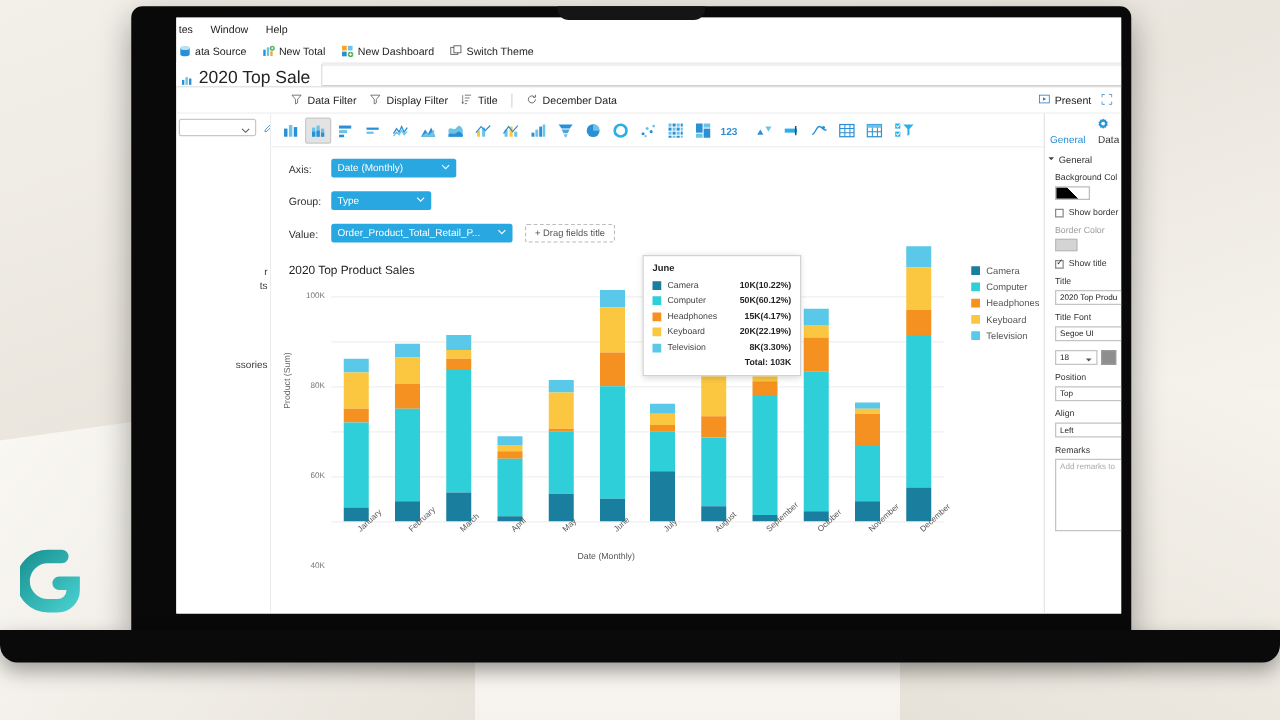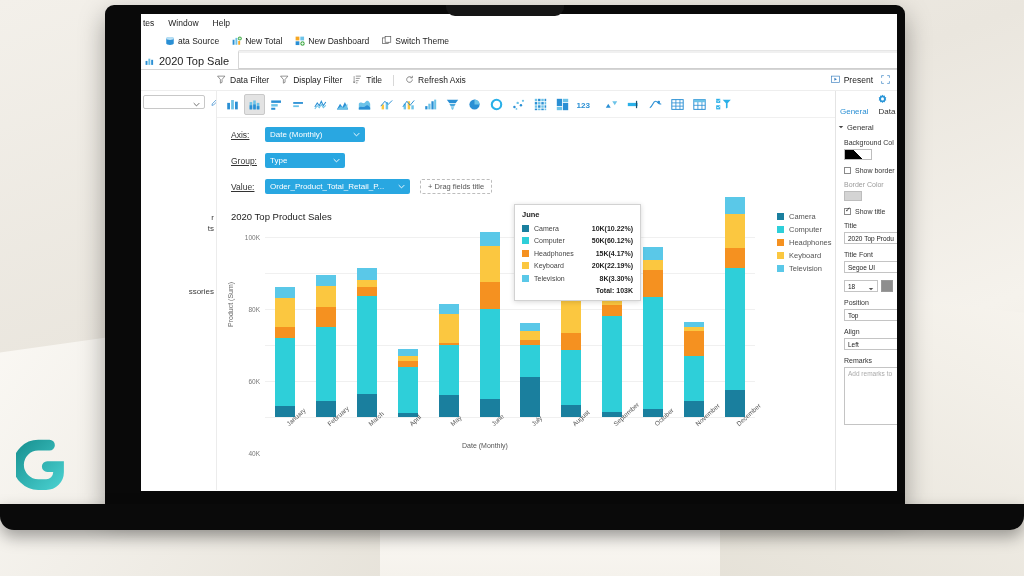--- a/index.html
+++ b/index.html
@@ -65,42 +65,41 @@
     letter-spacing: .2px;
   }
   .menubar {
     height: 17px; background: #fff; display: flex; align-items: center;
     gap: 14px; padding-left: 2px; font-size: 8.5px; color: #222;
   }
   .toolbar-main {
     height: 20px; background: #fff; display: flex; align-items: center;
     gap: 13px; padding-left: 2px; font-size: 8.5px; color: #1d1d1d;
     border-bottom: 1px solid #e6e6e6;
-    margin-left: 22px;
   }
   .tb-item { display: flex; align-items: center; gap: 3px; cursor: default; }
   .tb-ico { width: 10px; height: 10px; display: inline-block; flex: none; }
 
   .tabstrip {
     height: 19px; background: #f0f0f0; display: flex; align-items: flex-end;
     border-bottom: 1px solid #d6d6d6;
   }
   .tab {
     height: 19px; background: #fff; display: flex; align-items: center;
-    gap: 4px; padding: 0 9px 0 4px; font-size: 11px; color: #222;
+    gap: 4px; padding: 0 9px 0 4px; font-size: 14px; color: #222;
     border-right: 1px solid #d6d6d6; border-top: 2px solid #fff; margin-top: 26px;
   }
   .tab-rest { flex: 1; background: #fff; border-bottom: 1px solid #cfcfcf; height: 16px; align-self: flex-end; }
 
   
   .subtool {
     height: 21px; background: #fff; display: flex; align-items: center;
     font-size: 8.5px; color: #222; border-bottom: 1px solid #eee;
   }
-  .subtool .left { display: flex; align-items: center; gap: 11px; padding-left: 76px; }
+  .subtool .left { display: flex; align-items: center; gap: 11px; padding-left: 76px; margin-left: 16px; }
   .subtool .right { margin-left: auto; display: flex; align-items: center; gap: 8px; padding-right: 6px; }
   .sep { width: 1px; height: 11px; background: #d8d8d8; }
 
   
   .workarea { display: flex; height: 399px; }
   .leftpane {
     width: 76px; background: #fff; border-right: 1px solid #ececec;
     position: relative; font-size: 8px; color: #3a3a3a; overflow: hidden;
   }
   .lp-dd {
@@ -121,21 +120,21 @@
   .charttypes {
     display: flex; align-items: center; gap: 1px; height: 27px;
     padding-left: 5px; border-bottom: 1px solid #f0f0f0;
   }
   .ct { width: 21px; height: 21px; display: flex; align-items: center; justify-content: center; border-radius: 2px; }
   .ct.sel { background: #e3e3e3; border: 1px solid #c9c9c9; }
 
   
   .fieldrows { padding: 7px 0 4px 14px; }
   .frow { display: flex; align-items: center; height: 19px; margin-bottom: 7px; }
-  .flabel { width: 34px; font-size: 8.5px; color: #333; text-decoration: underline; }
+  .flabel { width: 34px; font-size: 8.5px; color: #333; }
   .pill {
     height: 15px; background: #29a7e1; color: #fff; border-radius: 2px;
     font-size: 8px; display: flex; align-items: center; padding: 0 5px;
     justify-content: space-between; gap: 6px; white-space: nowrap;
   }
   .pill .cv { opacity: .95; font-size: 7px; }
   .dropzone {
     margin-left: 10px; height: 15px; border: 1px dashed #bdbdbd; border-radius: 2px;
     font-size: 7.5px; color: #555; display: flex; align-items: center;
     padding: 0 7px; gap: 3px;
@@ -317,21 +316,21 @@
             <span>Title</span>
           </div>
           <div class="sep"></div>
           <div class="tb-item">
             <span class="tb-ico">
               <svg viewBox="0 0 16 16" width="9" height="9">
                   <path d="M13 8a5 5 0 1 1-1.6-3.6" fill="none" stroke="#555" stroke-width="1.2"></path>
                   <path d="M13 1.5V5h-3.5" fill="none" stroke="#555" stroke-width="1.2"></path>
                 </svg>
             </span>
-            <span>Refresh Axis</span>
+            <span>December Data</span>
           </div>
         </div>
         <div class="right">
           <div class="tb-item">
             <span class="tb-ico">
               <svg viewBox="0 0 16 16" width="9" height="9">
                   <rect x="1" y="2" width="14" height="11" fill="none" stroke="#3a7fbf" stroke-width="1.2"></rect>
                   <path d="M6 5l4.5 2.5L6 10z" fill="#3a7fbf"></path>
                 </svg>
             </span>

